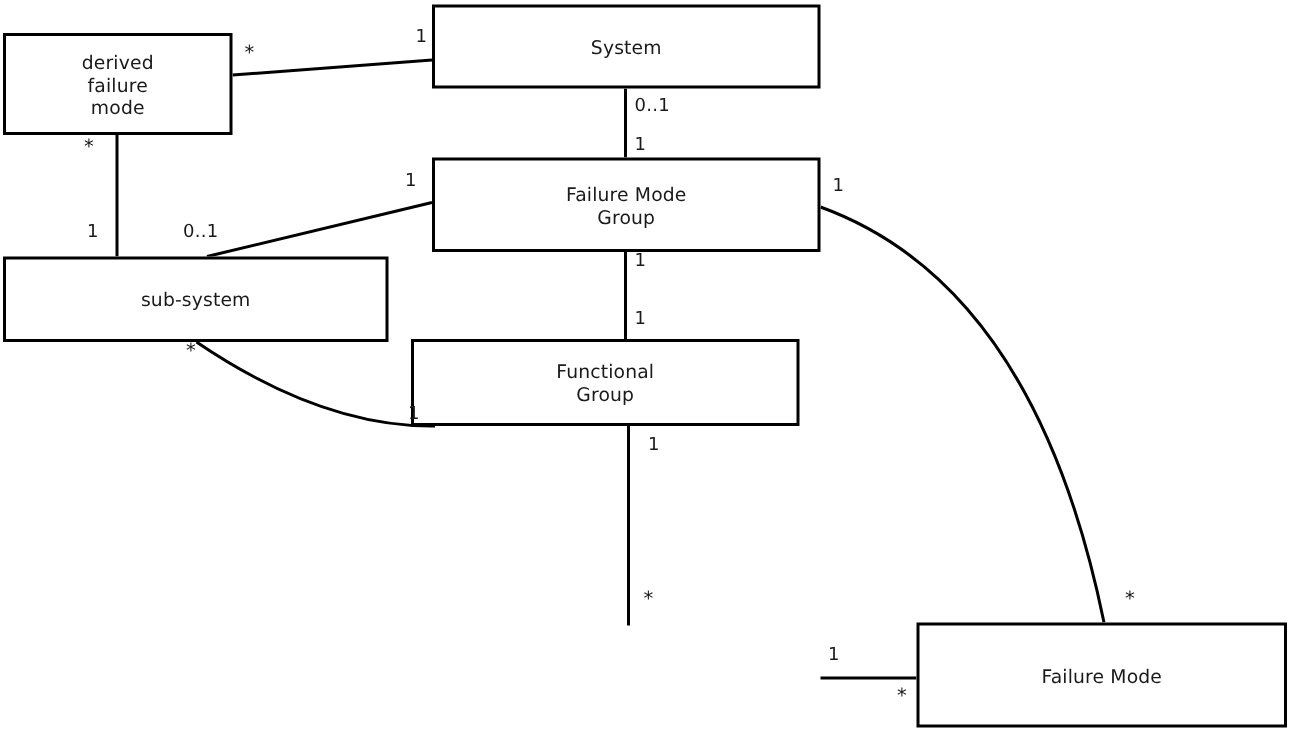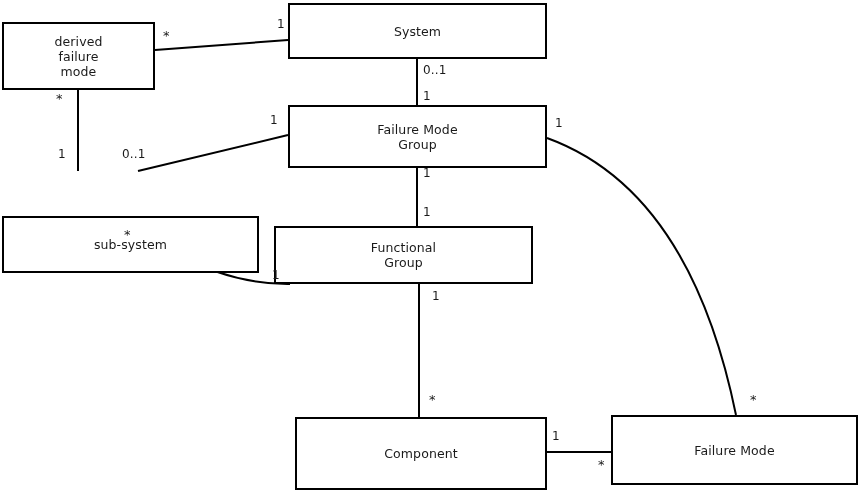--- a/index.html
+++ b/index.html
@@ -75,29 +75,26 @@
     </div>
     <div class="node" style="left: 2px; top: 22px; width: 153px; height: 68px;">
       <span class="node-label">derived
 failure
 mode</span>
     </div>
     <div class="node" style="left: 288px; top: 105px; width: 259px; height: 63px;">
       <span class="node-label">Failure Mode
 Group</span>
     </div>
-    <div class="node" style="left: 2px; top: 171px; width: 257px; height: 57px; margin-top: 45px;">
+    <div class="node" style="left: 2px; top: 171px; width: 257px; height: 57px;">
       <span class="node-label">sub-system</span>
     </div>
     <div class="node" style="left: 274px; top: 226px; width: 259px; height: 58px;">
       <span class="node-label">Functional
 Group</span>
-    </div>
-    <div class="node" style="left: 295px; top: 417px; width: 252px; height: 73px;">
-      <span class="node-label">Component</span>
     </div>
     <div class="node" style="left: 611px; top: 415px; width: 247px; height: 70px;">
       <span class="node-label">Failure Mode</span>
     </div>
     <span class="mult star" style="left: 163px; top: 30px;">*</span>
     <span class="mult" style="left: 277px; top: 18px;">1</span>
     <span class="mult" style="left: 423px; top: 64px;">0..1</span>
     <span class="mult" style="left: 423px; top: 90px;">1</span>
     <span class="mult star" style="left: 56px; top: 93px;">*</span>
     <span class="mult" style="left: 58px; top: 148px;">1</span>

